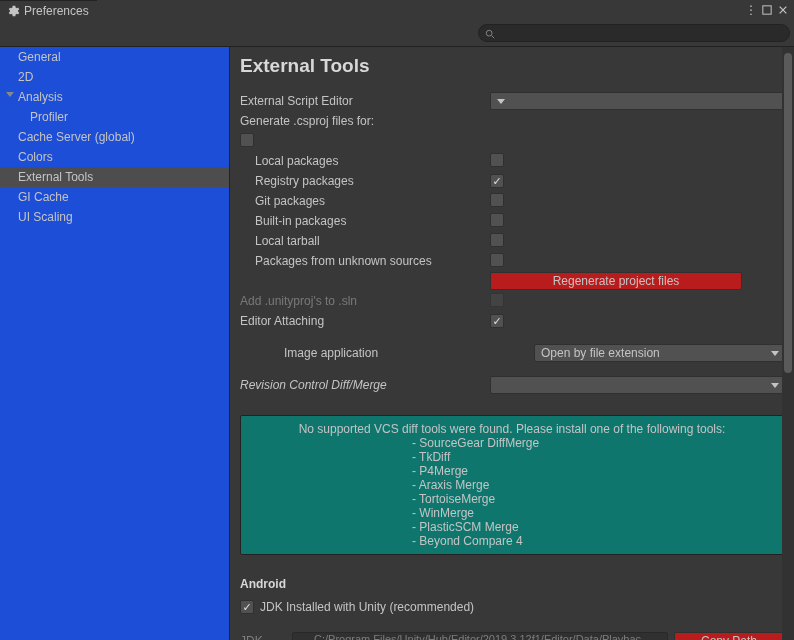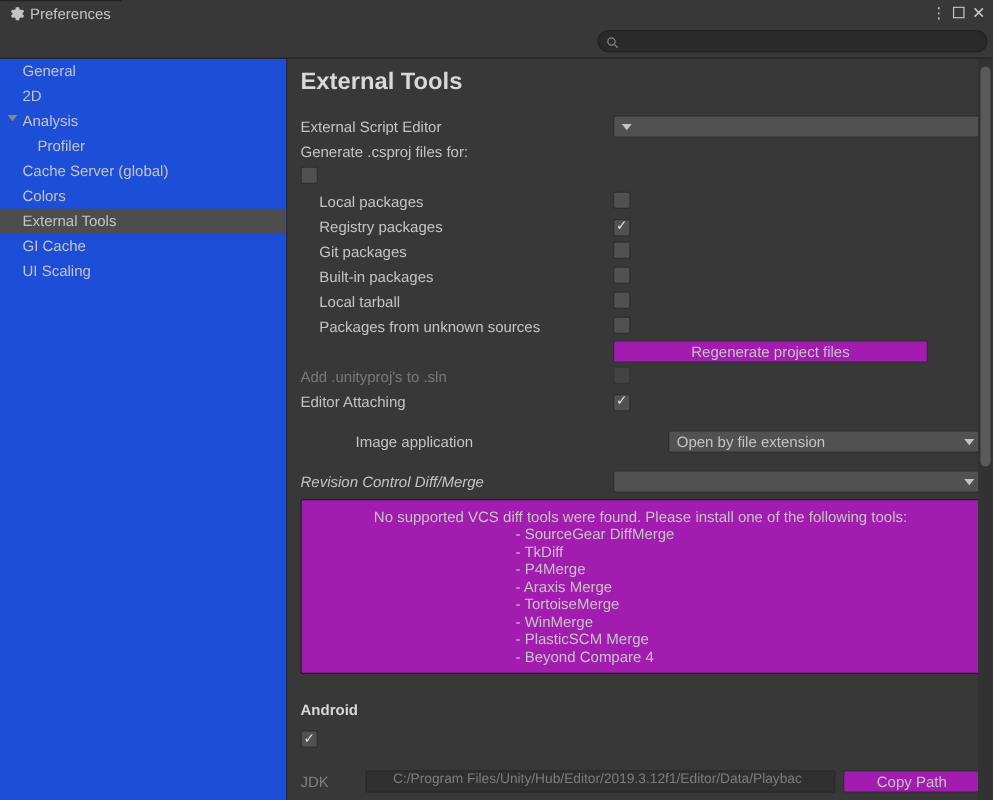--- a/index.html
+++ b/index.html
@@ -37,25 +37,25 @@
 .row-label.indent { padding-left: 15px; }
 .row-control { flex: 1; }
 
 .dropdown { display: flex; align-items: center; justify-content: space-between; background: #515151; border: 1px solid #303030; border-radius: 2px; height: 18px; padding: 0 4px 0 6px; cursor: pointer; }
 .dropdown.empty { background: #515151; }
 .dropdown-arrow { width: 0; height: 0; border-left: 4px solid transparent; border-right: 4px solid transparent; border-top: 5px solid #c4c4c4; }
 
 .checkbox { width: 14px; height: 14px; background: #515151; border: 1px solid #303030; border-radius: 2px; display: inline-flex; align-items: center; justify-content: center; cursor: pointer; }
 .checkbox.checked::after { content: "✓"; font-size: 11px; color: #e0e0e0; line-height: 1; }
 
-.btn { background: #a21caf; border: 1px solid #303030; border-radius: 2px; height: 18px; display: flex; align-items: center; justify-content: center; cursor: pointer; padding: 0 8px; color: #c4c4c4; text-align: center; }
+.btn { background: #b91c1c; border: 1px solid #303030; border-radius: 2px; height: 18px; display: flex; align-items: center; justify-content: center; cursor: pointer; padding: 0 8px; color: #c4c4c4; text-align: center; }
 
 .disabled { opacity: 0.45; }
 
-.vcs-box { background: #a21caf; border: 1px solid #222; border-radius: 2px; padding: 6px 8px; margin-top: 4px; text-align: center; }
+.vcs-box { background: #0f766e; border: 1px solid #222; border-radius: 2px; padding: 6px 8px; margin-top: 20px; text-align: center; }
 .vcs-box .tool-list { text-align: center; }
 .vcs-box .tool-item { text-align: left; display: inline-block; width: 200px; }
 
 .section-heading { font-weight: bold; margin-top: 22px; margin-bottom: 6px; color: #d8d8d8; }
 
 .jdk-path-row { display: flex; align-items: center; gap: 6px; }
 .jdk-path-row .path-label { width: 46px; opacity: 0.5; }
 .text-input { flex: 1; background: #2e2e2e; border: 1px solid #222; border-radius: 2px; height: 18px; padding: 0 21px; color: #999; font-size: 11px; overflow: hidden; white-space: nowrap; }
 .text-input.disabled { opacity: 0.7; }
 .copy-btn { width: 110px; }
@@ -213,20 +213,21 @@
           <div class="tool-item">- WinMerge</div><br>
           <div class="tool-item">- PlasticSCM Merge</div><br>
           <div class="tool-item">- Beyond Compare 4</div>
         </div>
       </div>
 
       <div class="section-heading">Android</div>
 
       <div class="row">
         <span class="checkbox checked" style="margin-right:6px;"></span>
+        <span>JDK Installed with Unity (recommended)</span>
       </div>
 
       <div class="jdk-path-row" style="margin-top:15px;">
         <div class="path-label">JDK</div>
         <div class="text-input disabled">C:/Program Files/Unity/Hub/Editor/2019.3.12f1/Editor/Data/Playbac</div>
         <div class="btn copy-btn">Copy Path</div>
       </div>
 
       <div class="info-box">
         <div class="info-icon">

